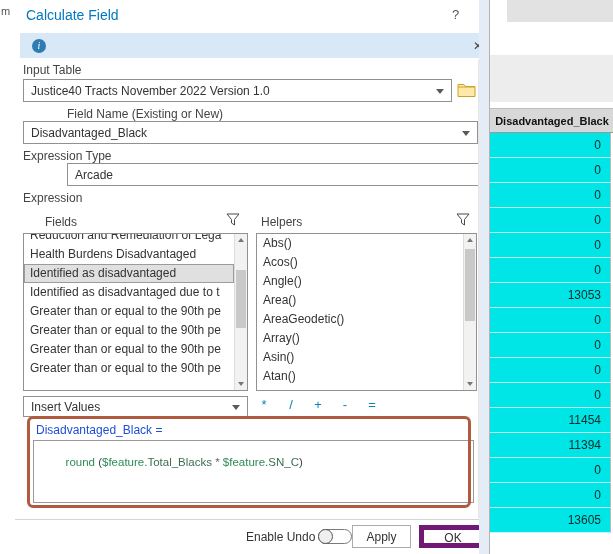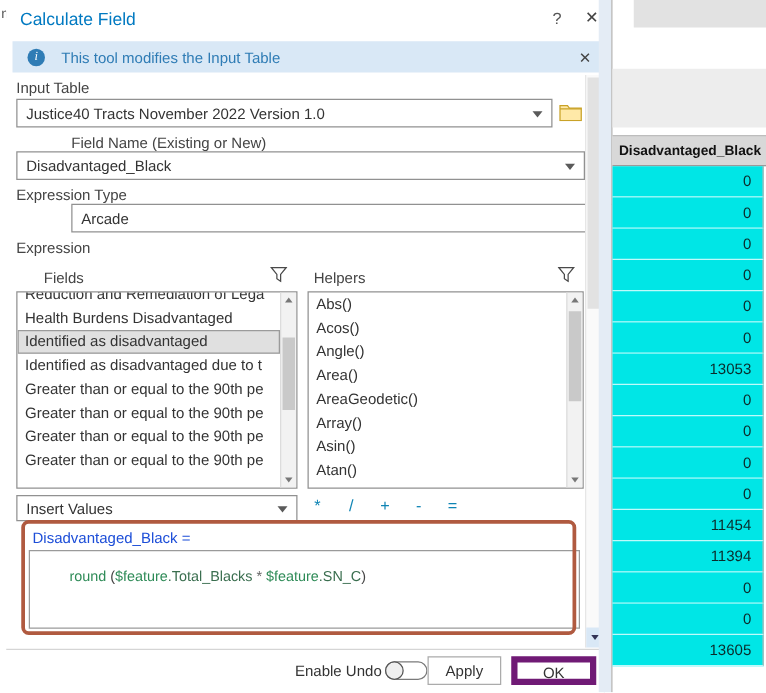--- a/index.html
+++ b/index.html
@@ -6,21 +6,21 @@
   html,body { margin:0; padding:0; background:#fff; }
   .screen{
     position:relative; width:613px; height:554px; overflow:hidden;
     font-family:"Liberation Sans", sans-serif; font-size:12px; color:#333; background:#fff;
   }
 
   
   .bg-fragment{ position:absolute; left:1px; top:5px; font-size:11px; color:#555; }
 
   
-  .dialog{ position:absolute; left:5px; top:0; width:479px; height:554px; background:#fff; border-right:1px solid #aebfd2; }
+  .dialog{ position:absolute; left:15px; top:0; width:479px; height:554px; background:#fff; border-right:1px solid #aebfd2; }
 
   .titlebar{ position:absolute; left:0; top:0; width:479px; height:30px; background:#fff; }
   .dlg-title{ position:absolute; left:11px; top:7px; font-size:14px; color:#0079c1; }
   .help-glyph{ position:absolute; left:437px; top:7px; font-size:13px; color:#555; cursor:pointer; }
   .close-glyph{ position:absolute; left:463px; top:6px; font-size:13px; color:#444; cursor:pointer; }
 
   .banner{ position:absolute; left:5px; top:33px; width:473px; height:25px; background:#d9e8f6; display:flex; align-items:center; }
   .info-ic{ margin-left:12px; width:14px; height:14px; border-radius:50%; background:#2f7cb5; color:#fff;
             font-size:10px; font-style:italic; font-family:"Liberation Serif",serif;
             display:flex; align-items:center; justify-content:center; }
@@ -116,21 +116,20 @@
   <div class="dialog">
 
     <div class="titlebar">
       <span class="dlg-title">Calculate Field</span>
       <span class="help-glyph">?</span>
       <span class="close-glyph">✕</span>
     </div>
 
     <div class="banner">
       <span class="info-ic">i</span>
-      <span class="banner-text">This tool modifies the Input Table</span>
       <span class="banner-close">✕</span>
     </div>
 
     <div class="lbl lbl-input-table">Input Table</div>
     <div class="select sel-input-table">
       <span>Justice40 Tracts November 2022 Version 1.0</span>
       <span class="chev"></span>
     </div>
     <span class="folder">
       <svg width="19" height="15" viewBox="0 0 19 15">

